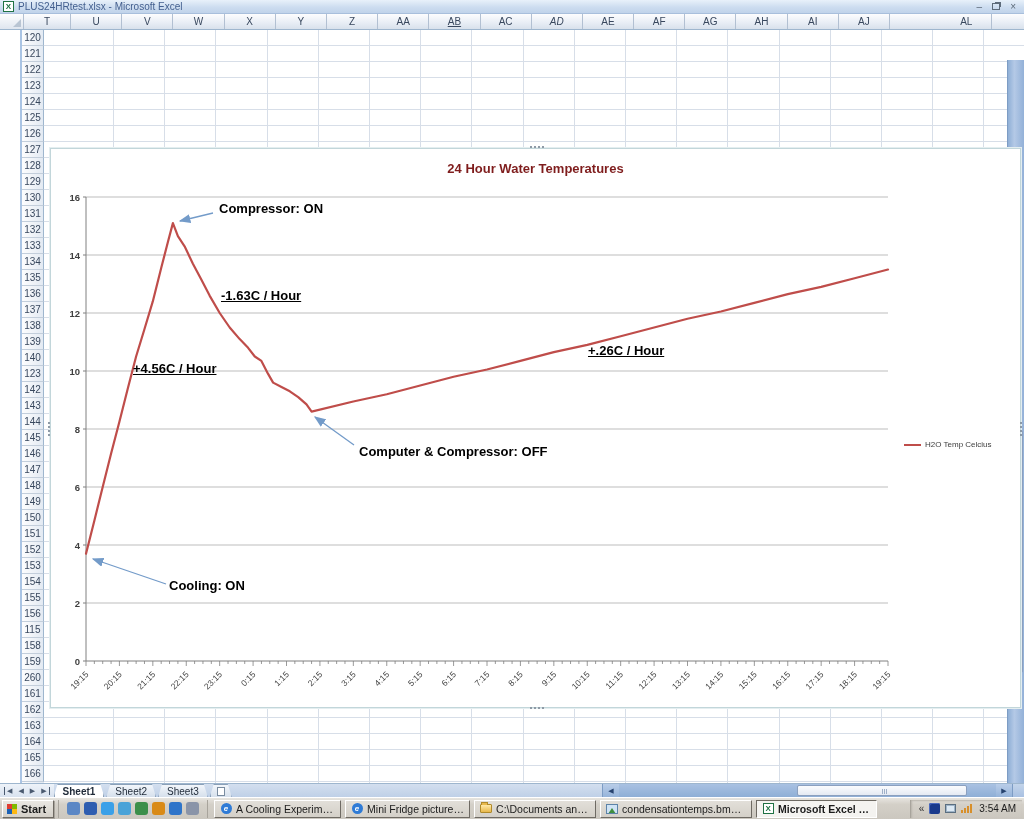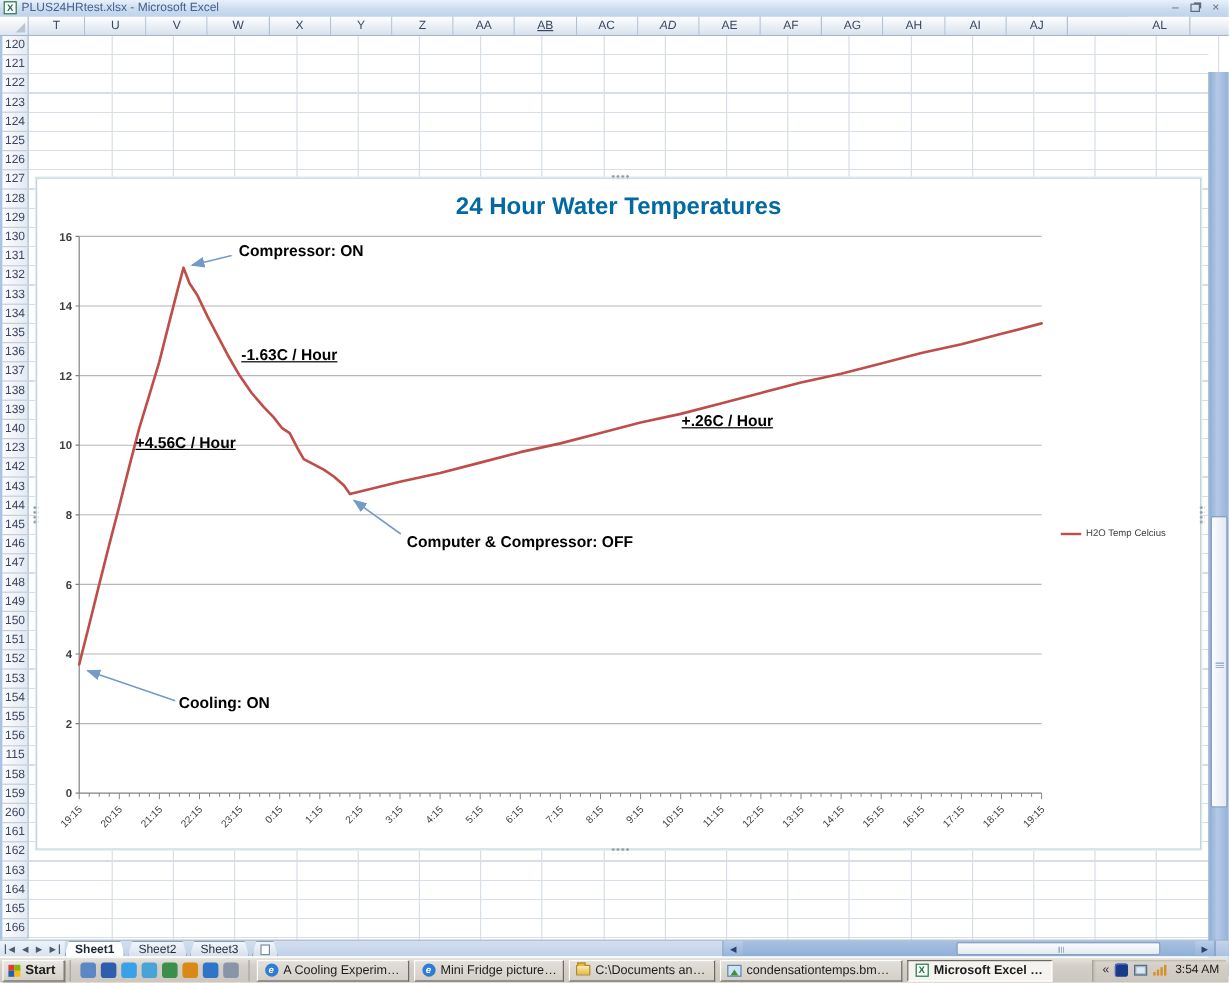--- a/index.html
+++ b/index.html
@@ -26,21 +26,21 @@
     background:linear-gradient(#fdfdfe,#dfe6ef); }
   .corner:after { content:""; position:absolute; right:2px; bottom:2px;
     border-left:8px solid transparent; border-bottom:8px solid #b9c5d3; }
   .colhead { height:15px; border-right:1px solid #b2c0d2; font-size:10px; color:#39485e;
     display:flex; align-items:center; justify-content:center; flex:none;
     background:linear-gradient(#fdfdfe,#e7edf5 60%,#d8e1ec); }
 
   
   .sheetarea { position:absolute; left:0; top:30px; width:1024px; height:753px; display:flex; }
   .rowheads { width:24px; height:753px; border-left:2px solid #aac4e4;
-    background:linear-gradient(to right,#fdfdfe,#e2e9f2); flex:none; }
+    background:linear-gradient(to right,#fdfdfe,#e2e9f2); flex:none;margin-left:20px; }
   .rowhead { height:16px; font-size:10px; color:#39485e; display:flex; align-items:center;
     justify-content:center; border-bottom:1px solid #c3cedb; border-right:1px solid #9eb6ce; }
   .grid { position:relative; width:983px; height:753px; background:#fff;
     background-image:repeating-linear-gradient(to bottom, transparent 0 15px, #d7dee8 15px 16px); }
   .colline { position:absolute; top:0; width:1px; height:753px; background:#d7dee8; }
 
   
   .vscroll { position:absolute; right:0; top:30px; width:17px; height:753px;
     background:linear-gradient(to right,#8fafd6,#b4c9e6 40%,#93b1d8); border-left:1px solid #7d9cc4; }
   .vthumb { position:absolute; left:1px; top:370px; width:14px; height:243px;
@@ -54,21 +54,21 @@
   
   .chartbox { position:absolute; left:6px; top:118px; width:971px; height:560px;
     background:#fff; border:1px solid #c2d6da; box-shadow:0 0 0 1px #e4eef0; z-index:5; }
   .handle { position:absolute; background-image:radial-gradient(#8e9aa6 1px, transparent 1.2px);
     background-size:4px 4px; }
   .h-top    { left:478px; top:-4px;  width:16px; height:5px; }
   .h-bottom { left:478px; bottom:-4px; width:16px; height:5px; }
   .h-left   { left:-4px;  top:272px; width:5px; height:16px; }
   .h-right  { right:-4px; top:272px; width:5px; height:16px; }
   .chart-title { position:absolute; left:0; top:12px; width:100%; text-align:center;
-    font-size:20px; font-weight:bold; color:#0369a1; }
+    font-size:13px; font-weight:bold; color:#7f1d1d; }
   .ann { position:absolute; font-size:13px; font-weight:bold; color:#000; white-space:nowrap; }
   .ann.u { text-decoration:underline; }
   .legend { position:absolute; display:flex; align-items:center; gap:4px; }
   .legend-line { width:17px; height:0; border-top:2px solid #bf4d4a; }
   .legend-text { font-size:8px; color:#404040; }
 
   
   .tabbar { position:absolute; left:0; top:783px; width:1024px; height:14px; display:flex;
     align-items:stretch; background:linear-gradient(#d3dfef,#bfd0e7); border-top:1px solid #9eb6ce;
     font-size:10px; }

